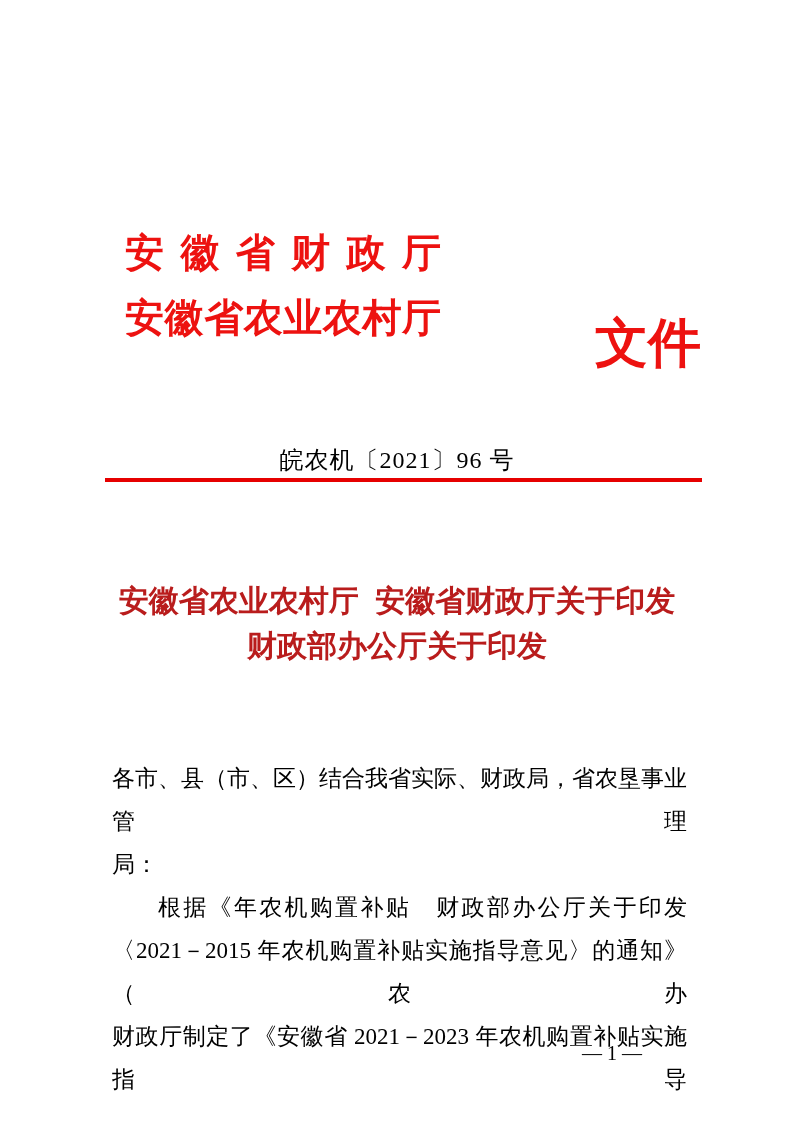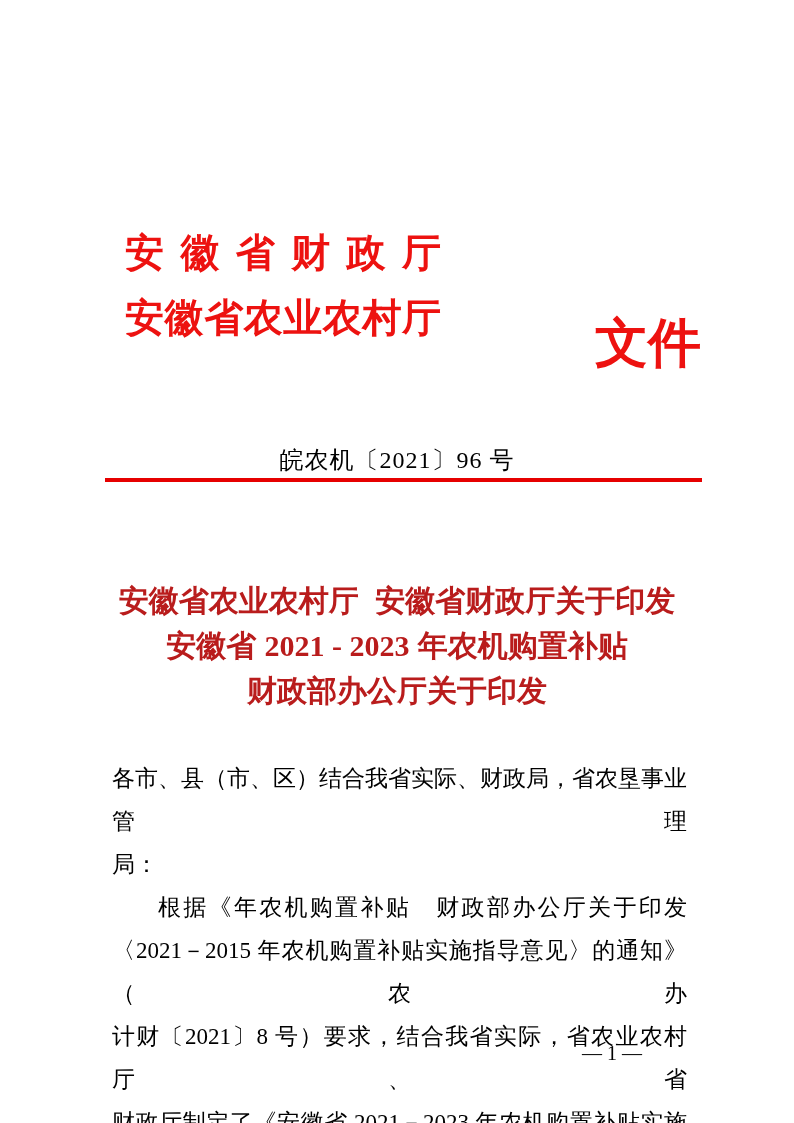--- a/index.html
+++ b/index.html
@@ -124,28 +124,26 @@
     <div class="org-line">安徽省农业农村厅</div>
   </div>
   <div class="doc-type">文件</div>
 
   <div class="doc-number">皖农机〔2021〕96 号</div>
 
   <div class="red-rule"></div>
 
   <div class="doc-title">
     <div class="t-line">安徽省农业农村厅  安徽省财政厅关于印发</div>
-    <div class="t-line"><span>安徽省 </span><span class="latin">2021 - 2023</span><span> 年农机购置补贴</span></div>
     <div class="t-line">财政部办公厅关于印发</div>
   </div>
 
   <div class="body-text">
     <div class="b-line stretch">各市、县（市、区）结合我省实际、财政局，省农垦事业管理</div>
     <div class="b-line">局：</div>
     <div class="b-line stretch indent">根据《年农机购置补贴　财政部办公厅关于印发</div>
     <div class="b-line stretch">〈2021－2015 年农机购置补贴实施指导意见〉的通知》（农办</div>
-    <div class="b-line stretch">计财〔2021〕8 号）要求，结合我省实际，省农业农村厅、省</div>
     <div class="b-line stretch">财政厅制定了《安徽省 2021－2023 年农机购置补贴实施指导</div>
   </div>
 
   <div class="page-number">— 1 —</div>
 
 </div>
 
 </body></html>

